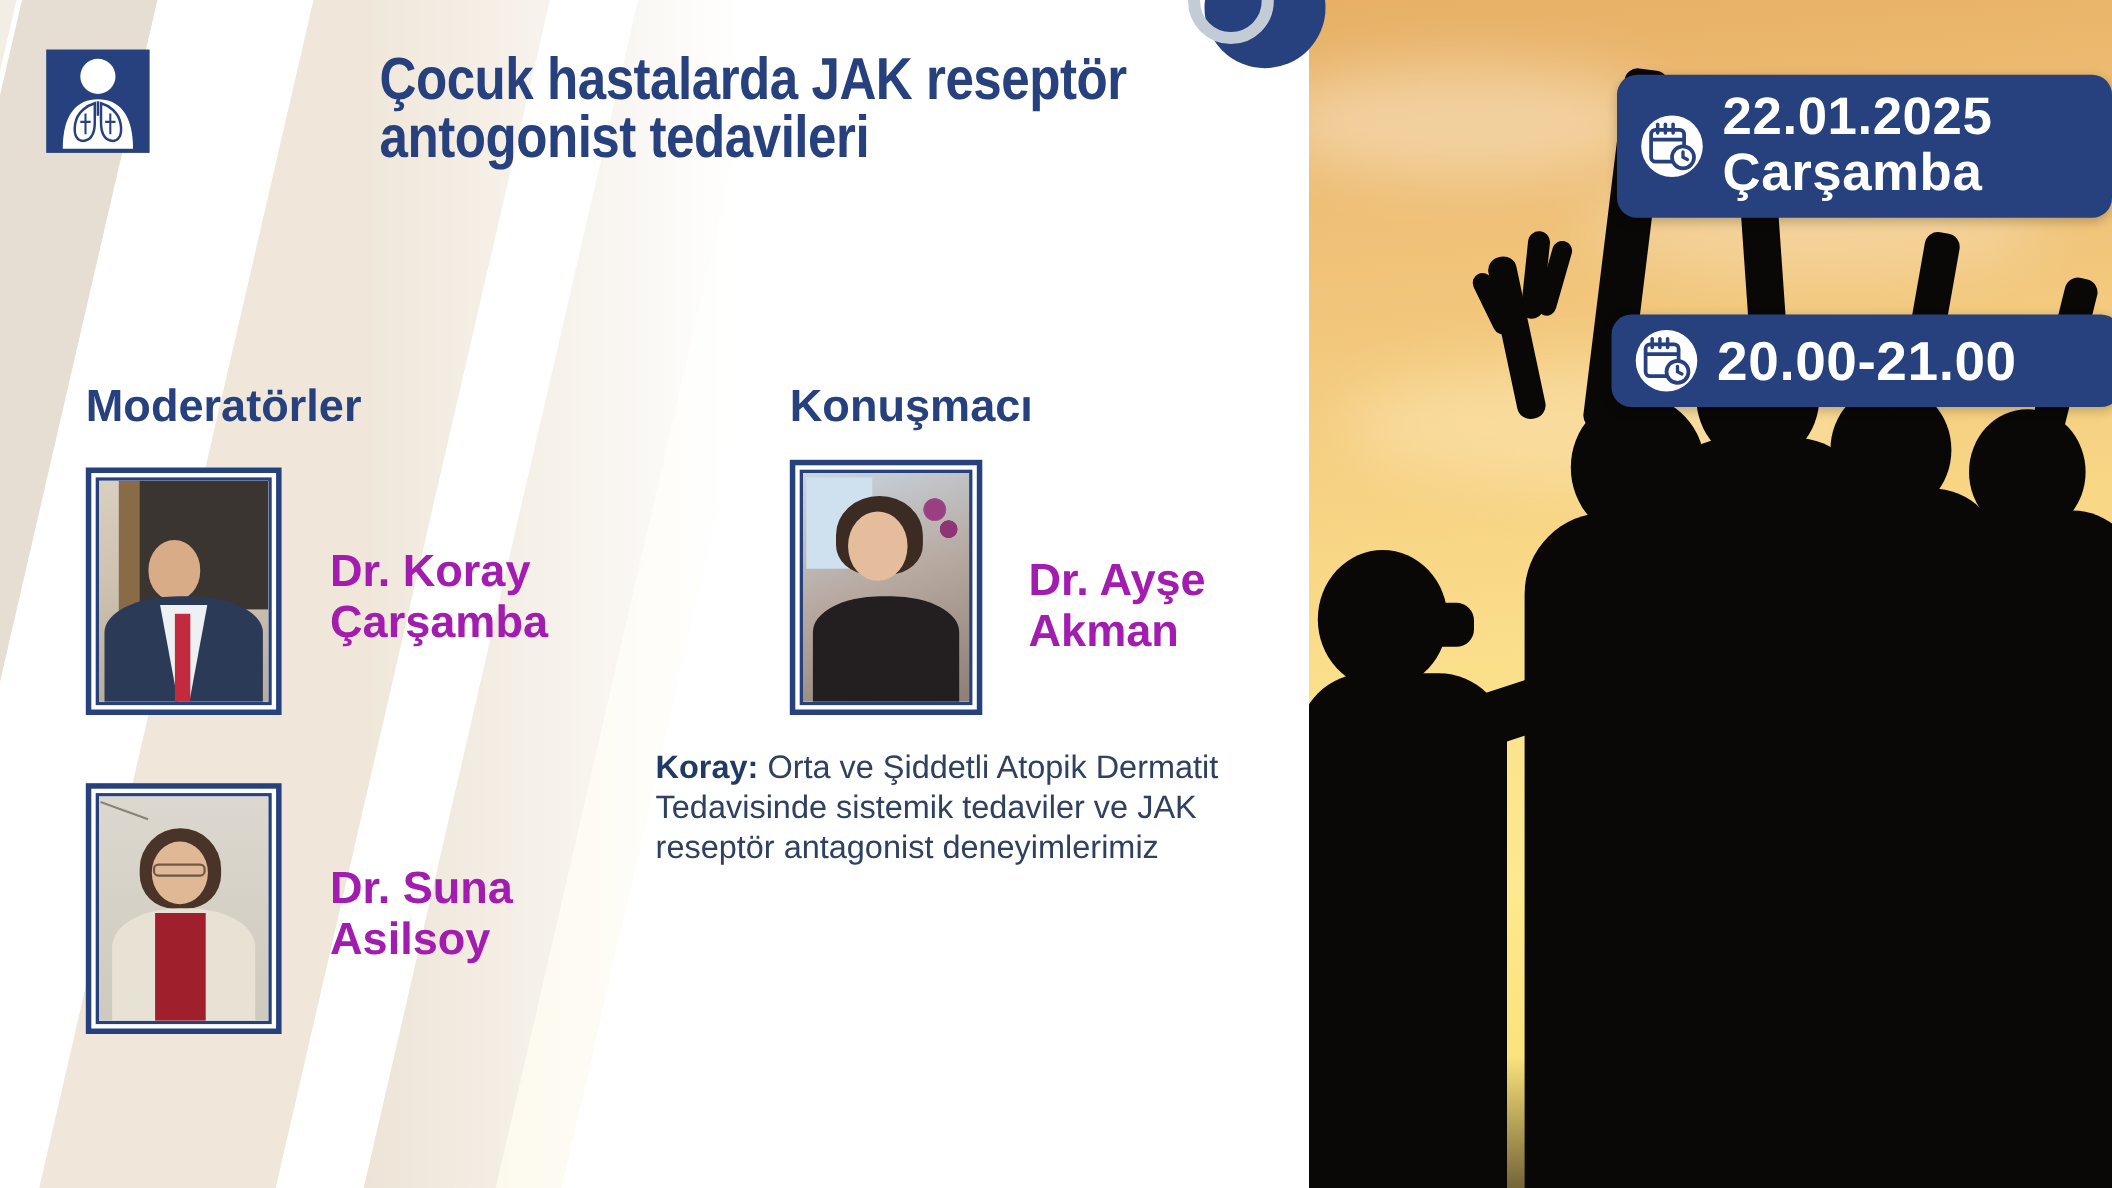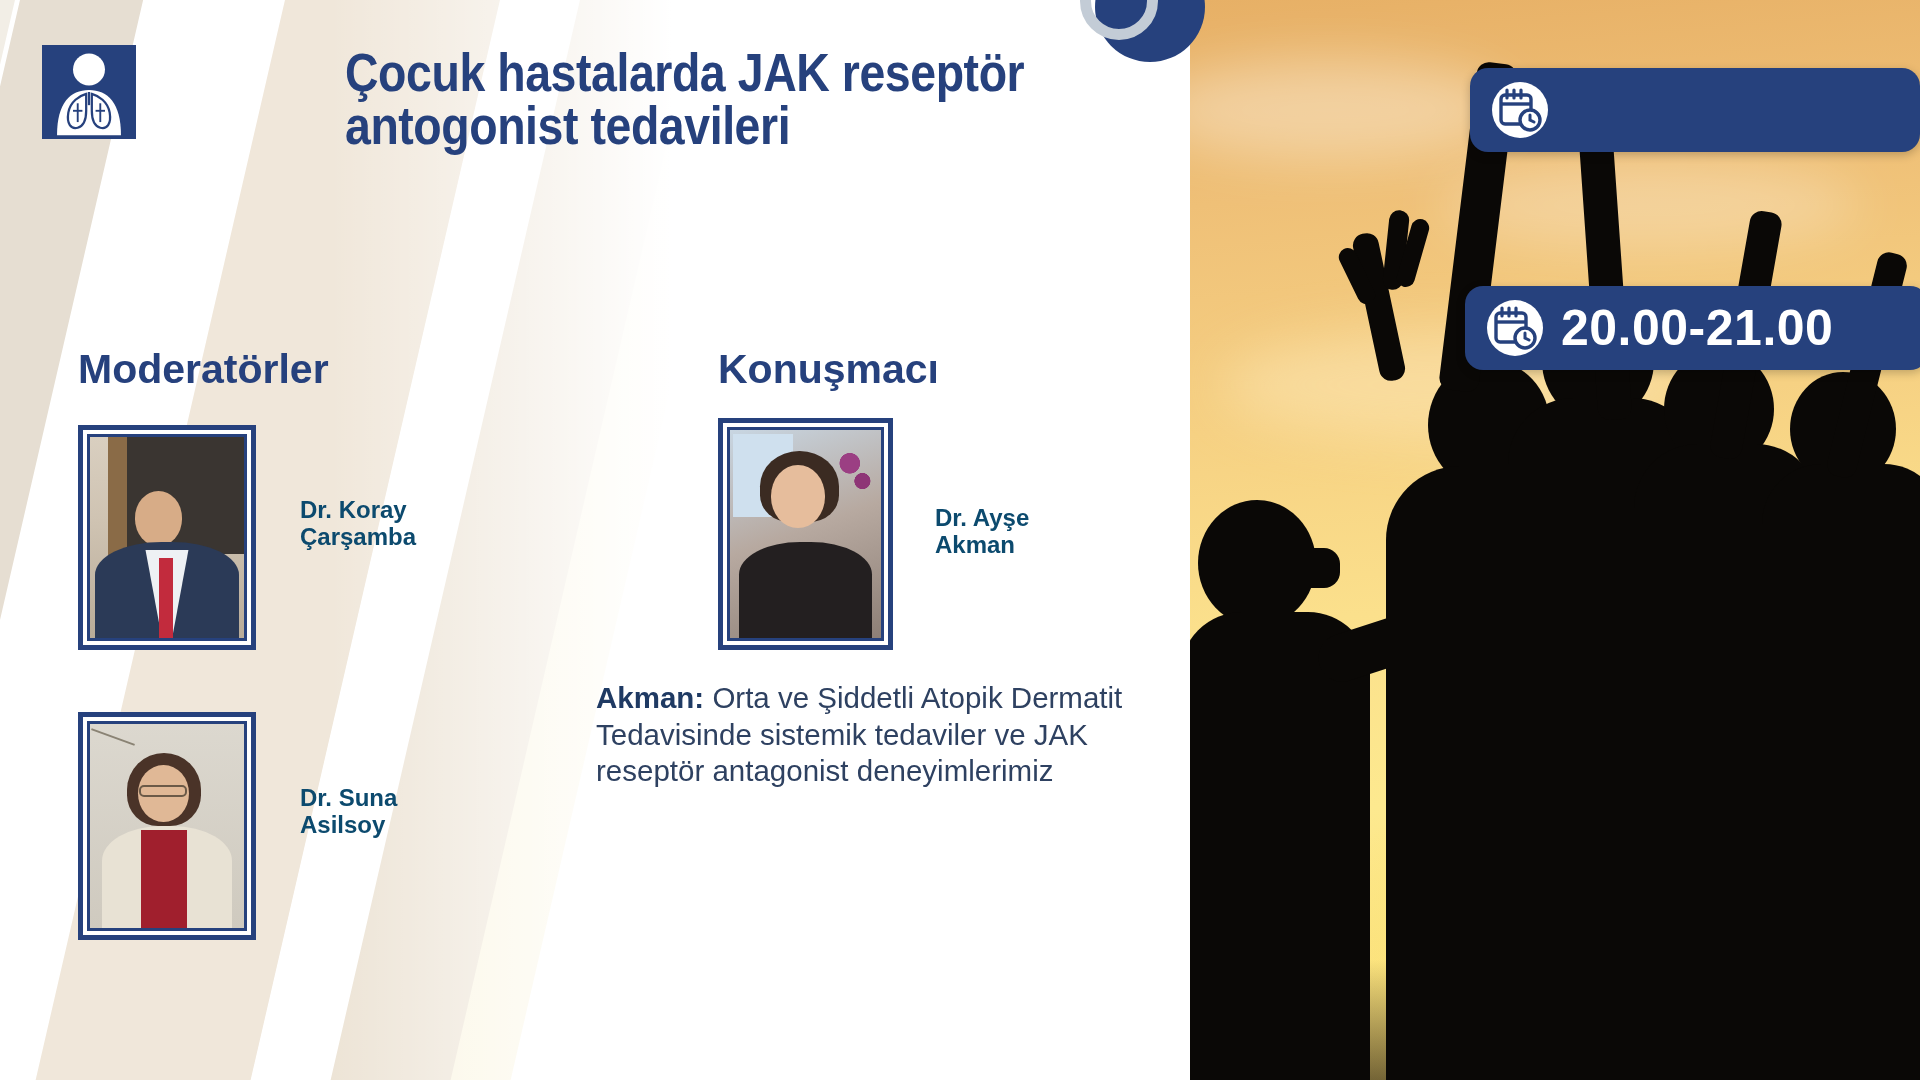--- a/index.html
+++ b/index.html
@@ -92,21 +92,21 @@
   .a-win{ position:absolute; left:2%; top:2%; width:40%; height:40%; background:#cfe0ee; }
   .a-orchid{ position:absolute; right:4%; top:6%; width:28%; height:34%;
              background:radial-gradient(circle at 40% 30%, #9b3f83 0 18%, transparent 19%),
                         radial-gradient(circle at 70% 55%, #8e3576 0 16%, transparent 17%);}
   .a-hair{ position:absolute; left:20%; top:10%; width:52%; height:34%; border-radius:50% 50% 38% 38%;
            background:#3b2b22; }
   .a-head{ left:27%; top:17%; width:36%; height:30%; background:#e6bd9c; }
   .a-body{ left:6%; top:54%; width:88%; height:46%; background:#231f20; }
 
   
-  .name{ position:absolute; color:#0c4a6e; font-weight:bold; font-size:24px; line-height:1.12; z-index:10;}
+  .name{ position:absolute; color:#a21caf; font-weight:bold; font-size:41px; line-height:1.12; z-index:10;}
   .n-koray{ left:300px; top:497px; }
   .n-suna { left:300px; top:785px; }
   .n-ayse { left:935px; top:505px; }
 
   
   .topic{ position:absolute; left:596px; top:680px; width:600px; z-index:10;
           color:#2e4161; font-size:29.5px; line-height:1.24; }
   .topic b{ font-weight:bold; color:#1f3a63; }
 
   
@@ -281,36 +281,40 @@
         <div class="body a-body"></div>
       </div>
     </div>
   </div>
   <div class="name n-ayse">
     <div>Dr. Ayşe</div>
     <div>Akman</div>
   </div>
 
   <div class="topic">
-    <b>Akman:</b><span> Orta ve Şiddetli Atopik Dermatit Tedavisinde sistemik tedaviler ve JAK reseptör antagonist deneyimlerimiz</span>
+    <b>Koray:</b><span> Orta ve Şiddetli Atopik Dermatit Tedavisinde sistemik tedaviler ve JAK reseptör antagonist deneyimlerimiz</span>
   </div>
 
 
   <div class="badge badge-date">
     <div class="badge-icon">
       <svg viewBox="0 0 56 56" width="56" height="56" aria-hidden="true">
         <rect x="9" y="13" width="30" height="29" rx="4" fill="none" stroke="#26417d" stroke-width="3.4"></rect>
         <line x1="9" y1="22" x2="39" y2="22" stroke="#26417d" stroke-width="3.4"></line>
         <line x1="15" y1="8" x2="15" y2="16" stroke="#26417d" stroke-width="3.2" stroke-linecap="round"></line>
         <line x1="22" y1="8" x2="22" y2="16" stroke="#26417d" stroke-width="3.2" stroke-linecap="round"></line>
         <line x1="29" y1="8" x2="29" y2="16" stroke="#26417d" stroke-width="3.2" stroke-linecap="round"></line>
         <circle cx="38" cy="38" r="10" fill="#ffffff" stroke="#26417d" stroke-width="3.4"></circle>
         <path d="M38 33 L38 38 L42 40" stroke="#26417d" stroke-width="3" fill="none" stroke-linecap="round"></path>
       </svg>
     </div>
+    <div class="badge-lines">
+      <span>22.01.2025</span>
+      <span>Çarşamba</span>
+    </div>
   </div>
 
   <div class="badge badge-time">
     <div class="badge-icon">
       <svg viewBox="0 0 56 56" width="56" height="56" aria-hidden="true">
         <rect x="9" y="13" width="30" height="29" rx="4" fill="none" stroke="#26417d" stroke-width="3.4"></rect>
         <line x1="9" y1="22" x2="39" y2="22" stroke="#26417d" stroke-width="3.4"></line>
         <line x1="15" y1="8" x2="15" y2="16" stroke="#26417d" stroke-width="3.2" stroke-linecap="round"></line>
         <line x1="22" y1="8" x2="22" y2="16" stroke="#26417d" stroke-width="3.2" stroke-linecap="round"></line>
         <line x1="29" y1="8" x2="29" y2="16" stroke="#26417d" stroke-width="3.2" stroke-linecap="round"></line>

